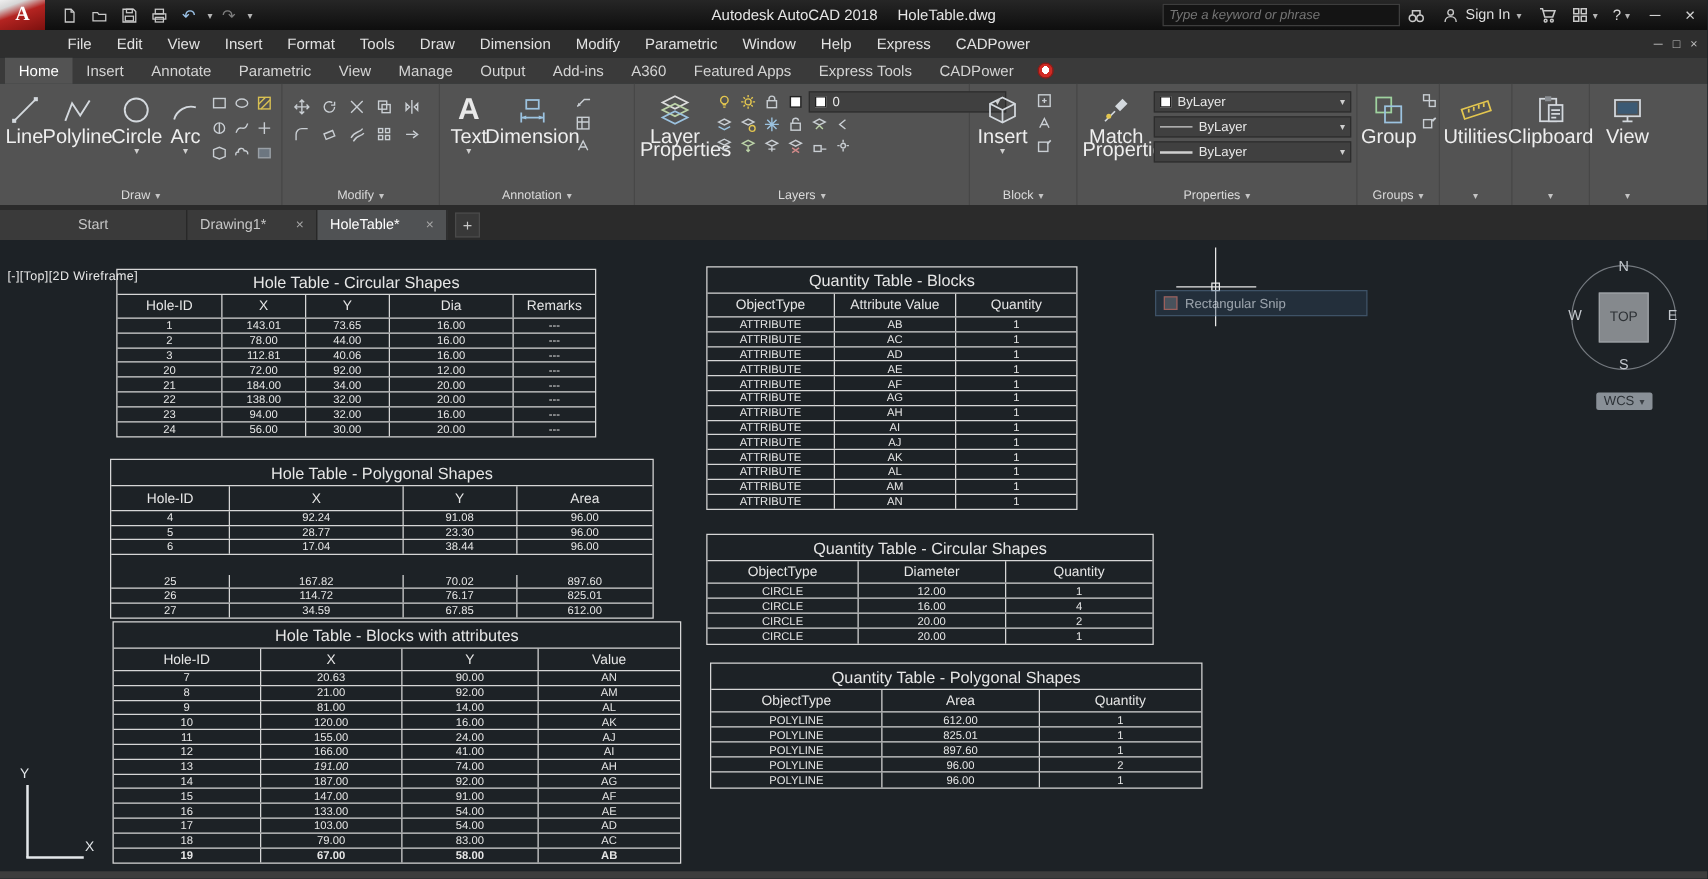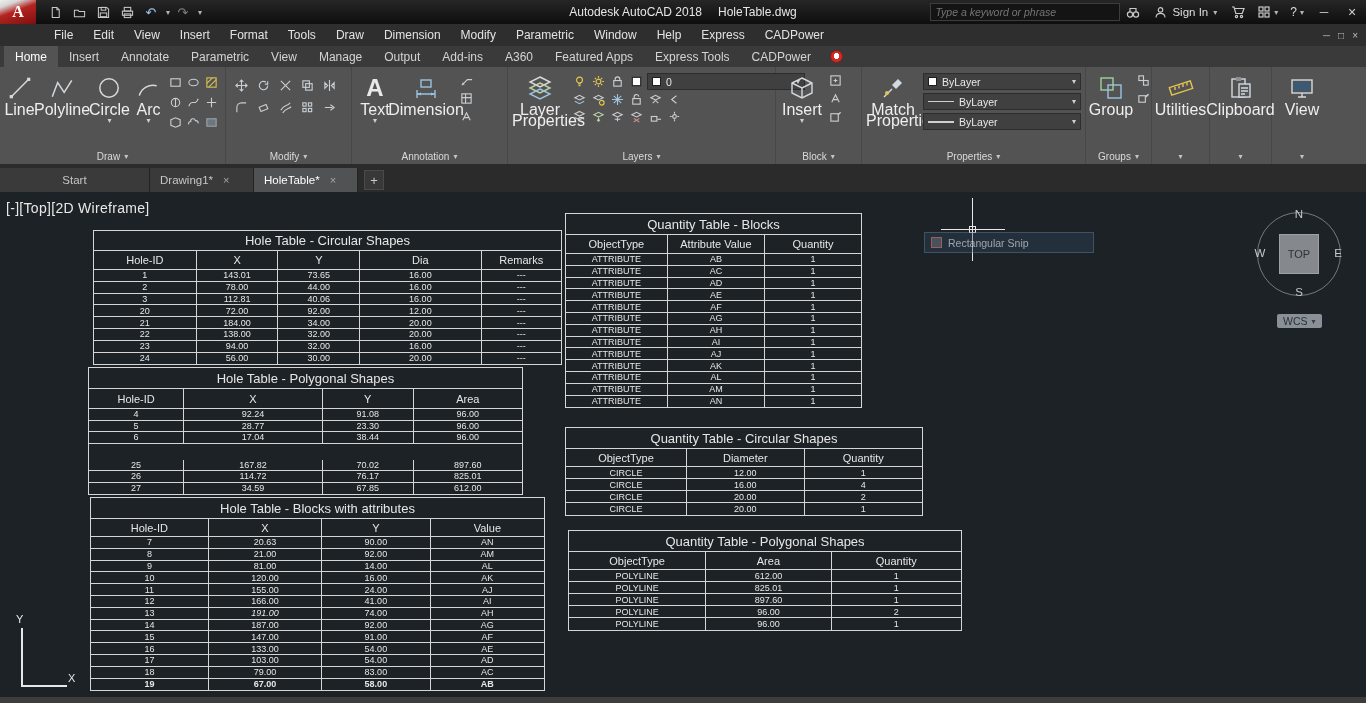--- a/index.html
+++ b/index.html
@@ -57,30 +57,30 @@
 .combo .swatch{width:9px;height:9px;background:#ffffff;border:1px solid #1f1f1f}
 .combo .lsample{width:26px;height:0;border-top:2px solid #cfcfcf}
 .combo .lsample.thin{border-top-width:1px}
 .combo .cval{flex:1;font-size:10.5px;color:#e9e9e9}
 .combo .ccaret{font-size:8px;color:#cfcfcf}
 .layrow{display:flex;align-items:center;gap:3px}
 .propcol{display:flex;flex-direction:column;gap:3px;margin-top:3px}
 
 
 #filetabbar{position:absolute;top:164px;left:0;width:100%;height:28px;background:#2b2b2b;display:flex;align-items:flex-end;z-index:6}
-.ftab{height:24px;display:flex;align-items:center;justify-content:flex-start;padding:0 10px;background:#3a3a3a;border-right:1px solid #232323;font-size:11.5px;color:#c6c6c6;gap:10px}
+.ftab{height:24px;display:flex;align-items:center;justify-content:space-between;padding:0 10px;background:#3a3a3a;border-right:1px solid #232323;font-size:11.5px;color:#c6c6c6;gap:10px}
 .ftab.start{min-width:150px;justify-content:center}
 .ftab.doc{min-width:104px}
 .ftab.active{background:#505254;color:#fff}
 .ftab-close{font-size:11px;color:#a8a8a8}
 .ftab-plus{width:20px;height:20px;margin:0 0 2px 6px;display:flex;align-items:center;justify-content:center;color:#c8c8c8;border:1px solid #4a4a4a;background:#383838;font-size:13px}
 
 
 #canvas{position:absolute;top:192px;left:0;width:1366px;height:505px;background:#1d2226;overflow:hidden}
-#vp-controls{position:absolute;left:6px;top:8px;font-size:14px;color:#e8e8e8;letter-spacing:.3px}
+#vp-controls{position:absolute;left:6px;top:24px;font-size:10px;color:#e8e8e8;letter-spacing:.3px}
 .cad-table{position:absolute;border:1px solid #d6d6d6;color:#e6e6e6}
 .ct-title{display:flex;align-items:center;justify-content:center;font-size:13px;border-bottom:1px solid #d6d6d6;white-space:nowrap;overflow:hidden}
 .ct-row{display:flex;border-bottom:1px solid #d6d6d6}
 .ct-row:last-child{border-bottom:none}
 .ct-cell{border-right:1px solid #d6d6d6;display:flex;align-items:center;justify-content:center;font-size:9px;overflow:hidden;white-space:nowrap}
 .ct-cell:last-child{border-right:none}
 .ct-head .ct-cell{font-size:11px}
 
 
 #viewcube{position:absolute;left:1253px;top:16px;width:92px;height:92px}
@@ -762,21 +762,21 @@
   </div>
   <div id="wcs-chip">
     <span>WCS</span>
     <span class="ccaret">▾</span>
   </div>
 
   <span class="ucs-label" style="left:16px;top:421px">Y</span>
   <div class="ucs-line" style="left:21px;top:436px;width:1.5px;height:58px"></div>
   <div class="ucs-line" style="left:21px;top:493px;width:46px;height:1.5px"></div>
   <span class="ucs-label" style="left:68px;top:480px">X</span>
-<div class="cad-table" style="left: 93px; top: 38px; width: 469px;">
+<div class="cad-table" style="left: 93px; top: 23px; width: 384px;">
       <div class="ct-title" style="height: 20px;">Hole Table - Circular Shapes</div>
       <div class="ct-row ct-head" style="height: 19px;">
         <div class="ct-cell" style="width: 22%;">Hole-ID</div>
         <div class="ct-cell" style="width: 17.5%;">X</div>
         <div class="ct-cell" style="width: 17.5%;">Y</div>
         <div class="ct-cell" style="width: 26%;">Dia</div>
         <div class="ct-cell" style="width: 17%;">Remarks</div>
       </div>
       <div class="ct-row" style="height: 11.8px;">
         <div class="ct-cell" style="width: 22%;">1</div>

